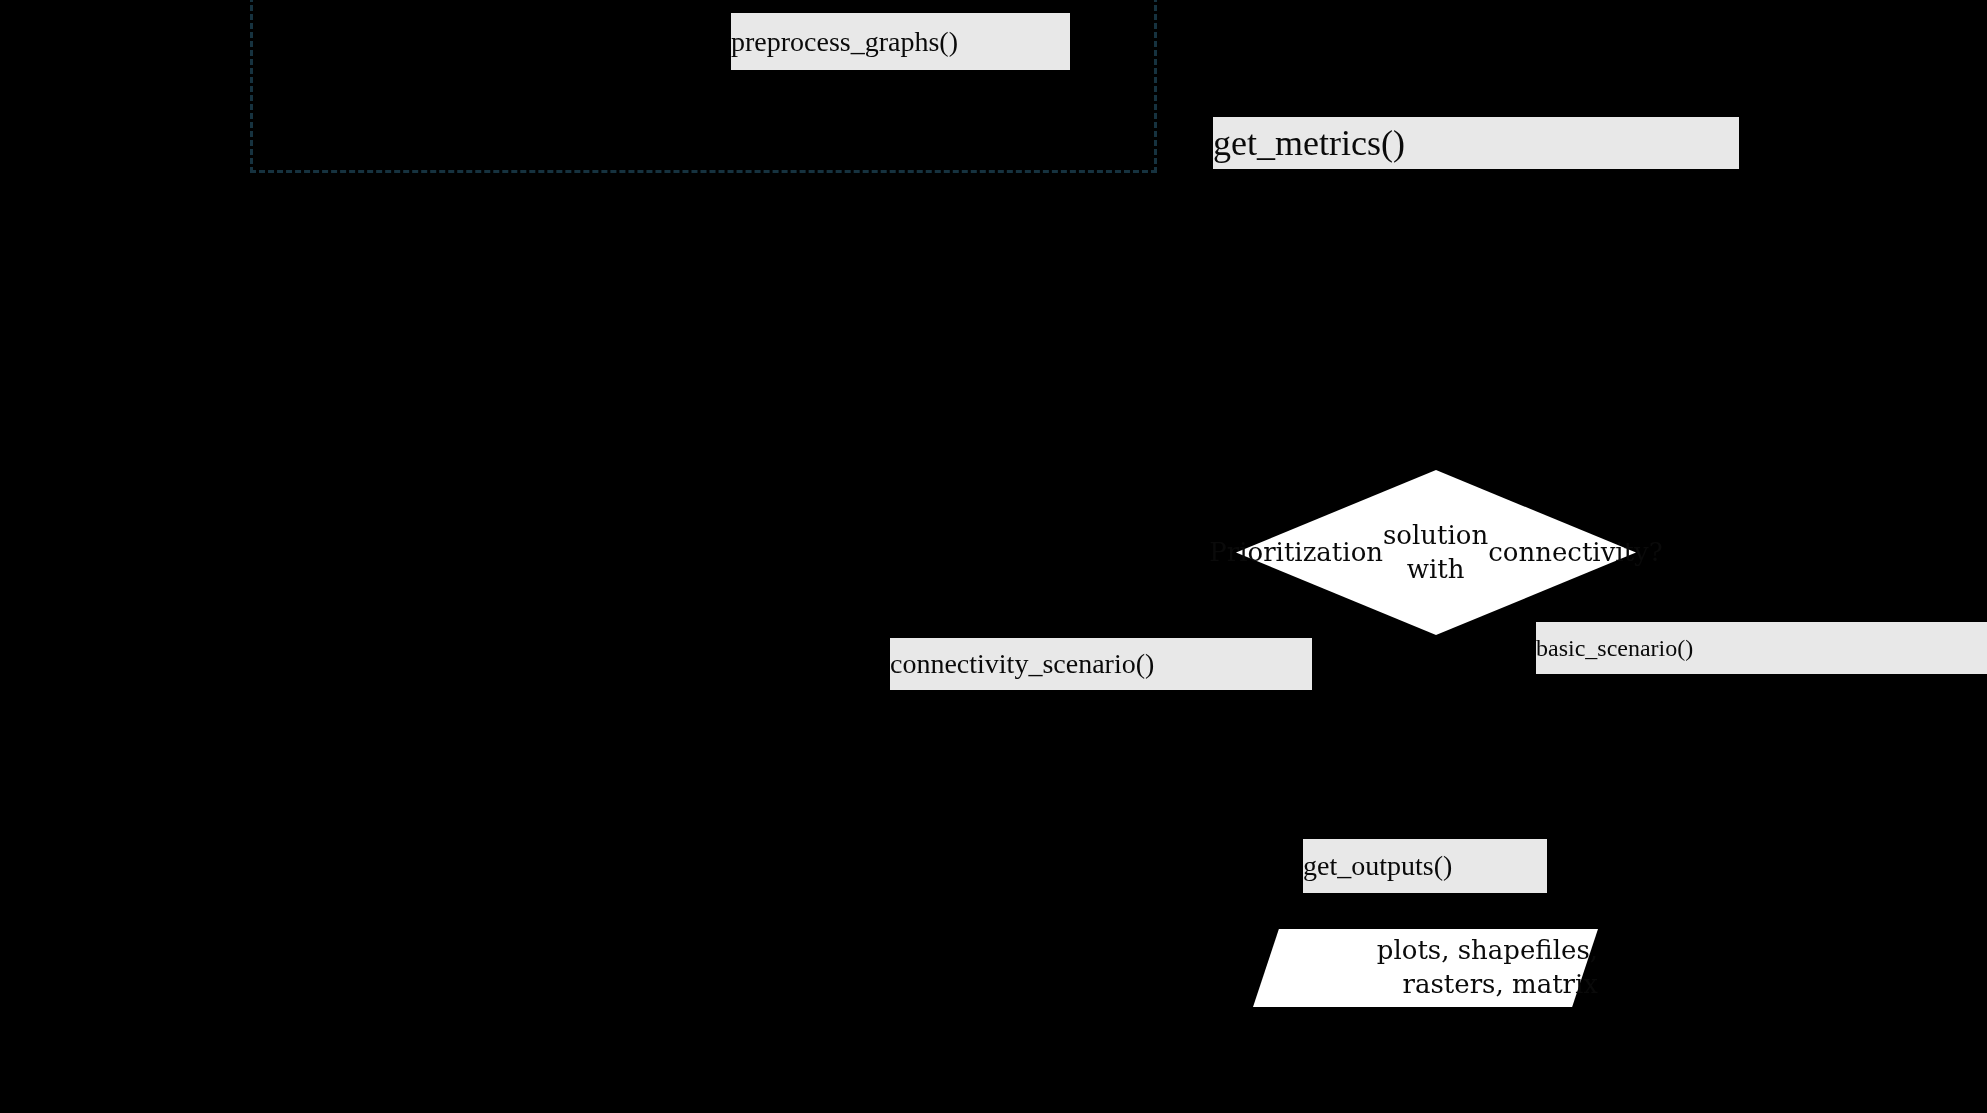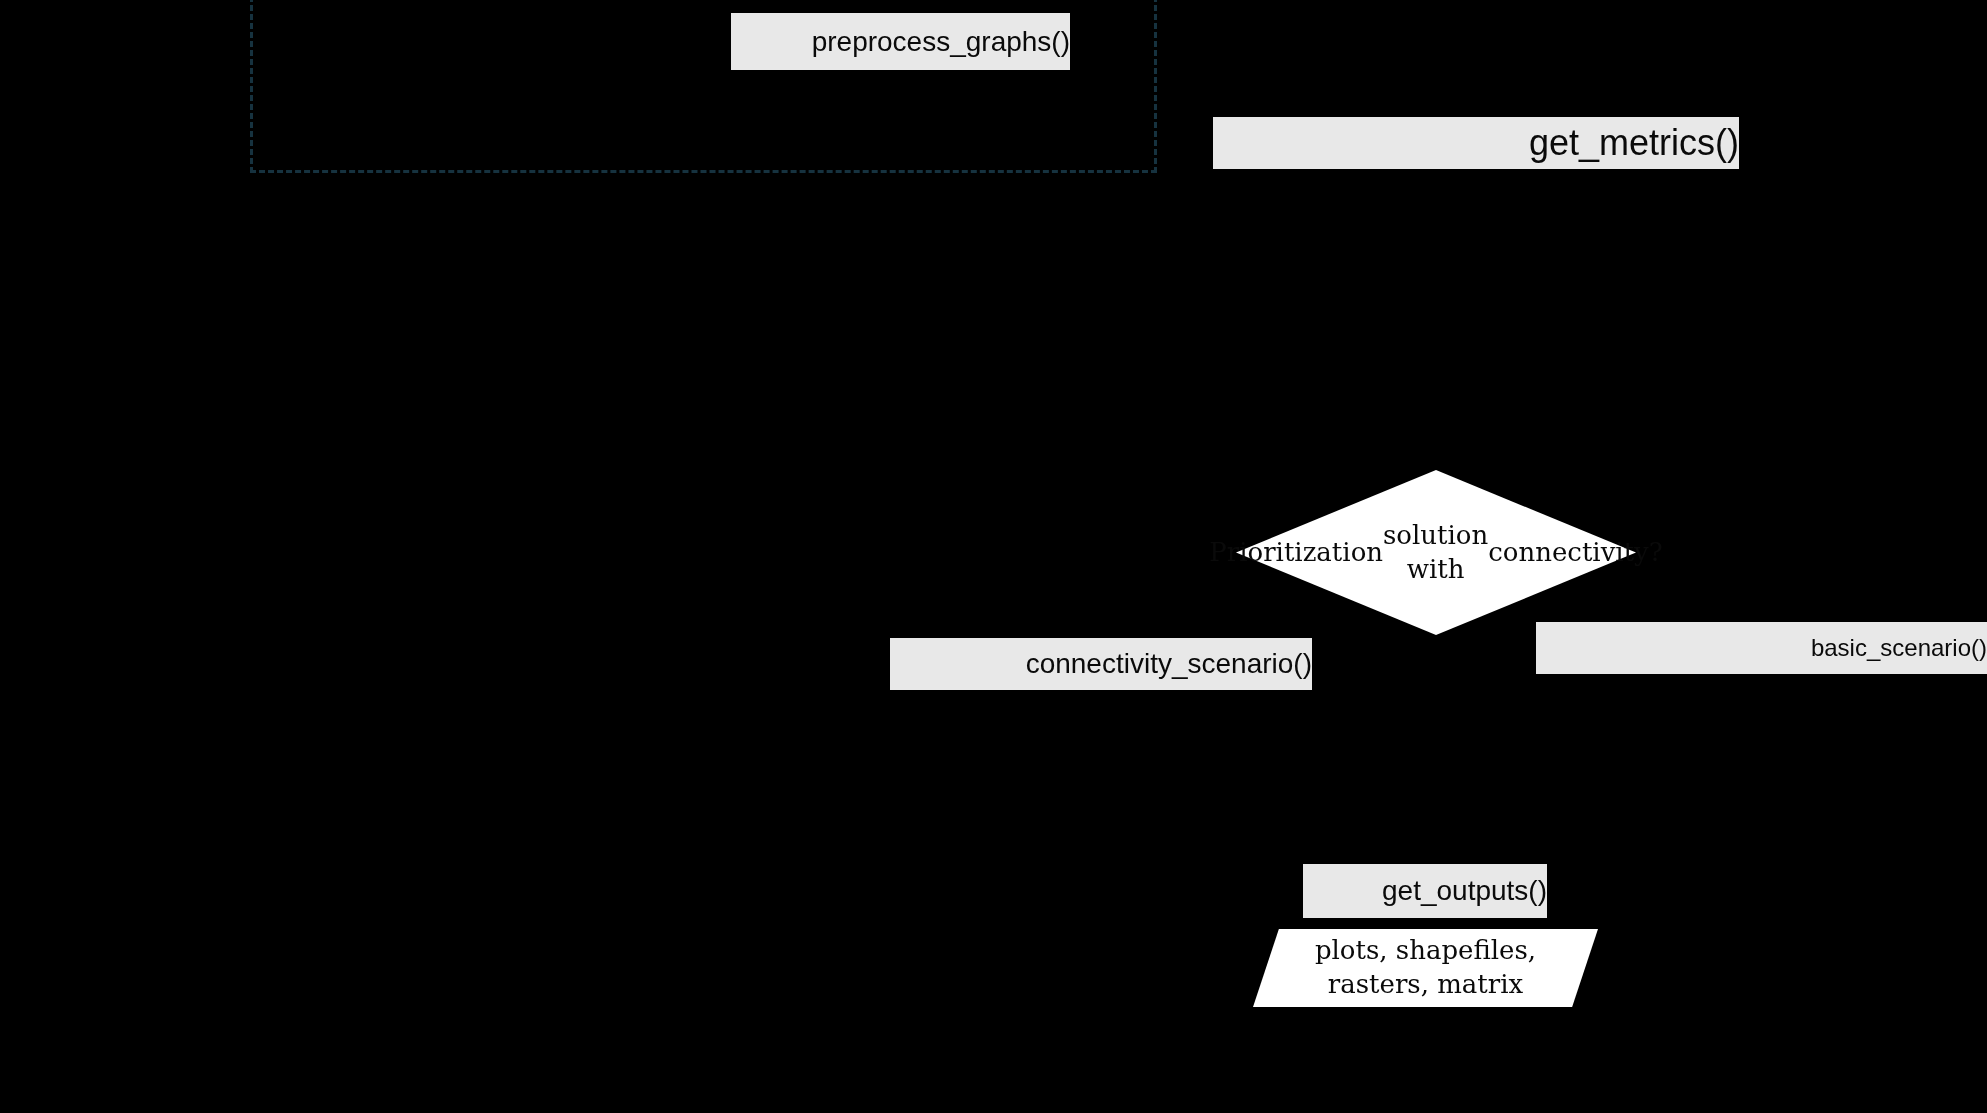--- a/index.html
+++ b/index.html
@@ -32,25 +32,24 @@
   }
 
   
   .proc-box {
     position: absolute;
     box-sizing: border-box;
     background: #e8e8e8;
     color: #0a0a0a;
     display: flex;
     align-items: center;
-    justify-content: flex-end;
-    font-family: Liberation Sans, sans-serif;
+    justify-content: flex-start;
+    font-family: Liberation Serif, serif;
     white-space: nowrap;
     letter-spacing: 0px;
-    padding-left: 32px;
   }
 
   
   .decision {
     position: absolute;
   }
   .decision .diamond-shape {
     position: absolute;
     left: 0; top: 0;
     width: 100%;
@@ -127,25 +126,25 @@
   </div>
 
   <div class="proc-box" style="left:890px; top:638px; width:422px; height:52px; font-size:28px;">
     <span>connectivity_scenario()</span>
   </div>
 
   <div class="proc-box" style="left:1536px; top:622px; width:451px; height:52px; font-size:24px;">
     <span>basic_scenario()</span>
   </div>
 
-  <div class="proc-box" style="left:1303px; top:864px; width:244px; height:54px; font-size:28px;">
+  <div class="proc-box" style="left:1303px; top:839px; width:244px; height:54px; font-size:28px;">
     <span>get_outputs()</span>
   </div>
 
   <div class="io-shape" style="left:1253px; top:929px; width:345px; height:78px;">
     <div class="io-fill"></div>
-    <div class="io-label" style="font-size:26px;">
+    <div class="io-label" style="font-size:26px;align-items:flex-end;">
       <span>plots, shapefiles,</span>
       <span>rasters, matrix</span>
     </div>
   </div>
 
 </div>
 
 </body></html>

